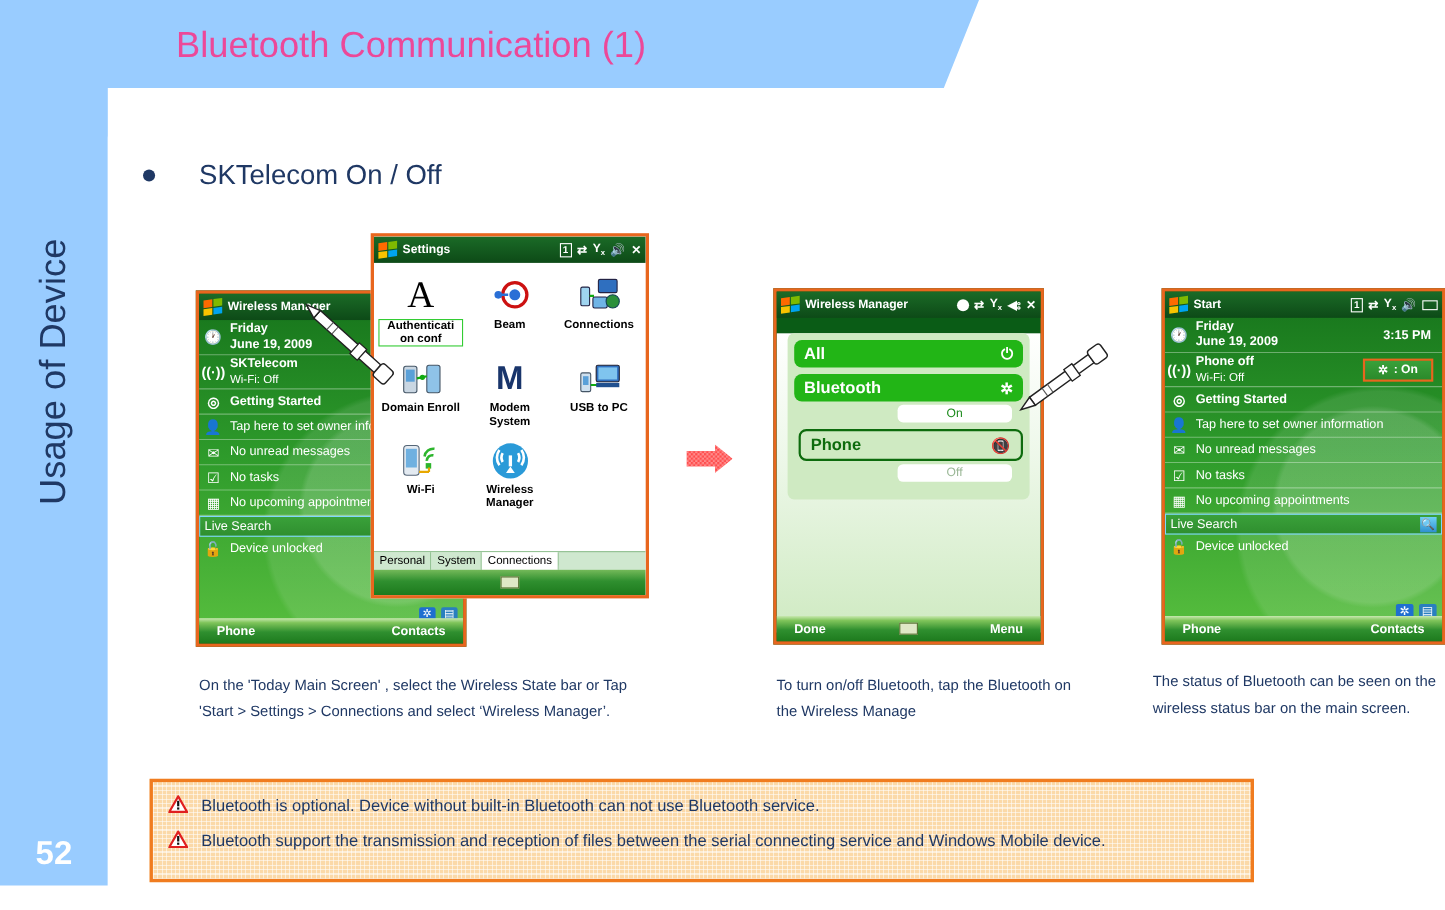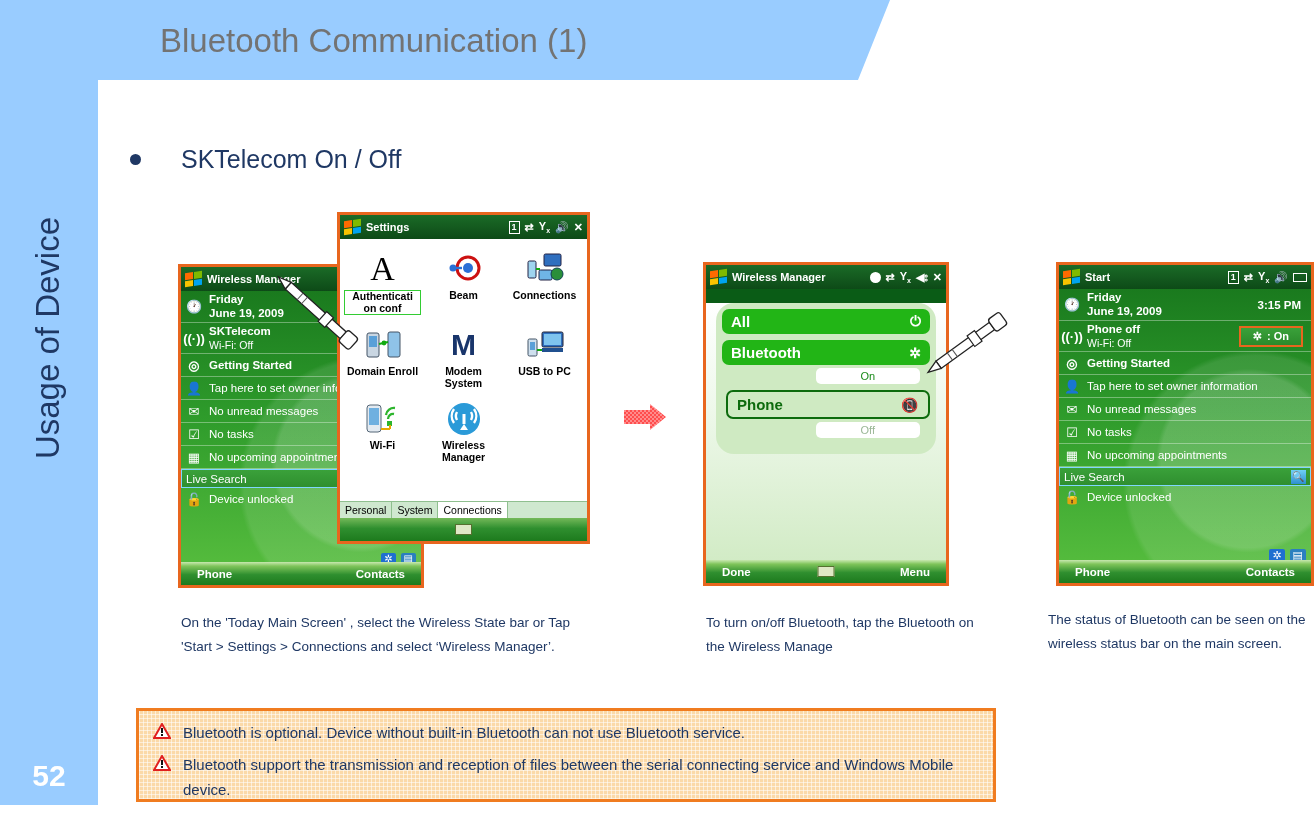--- a/index.html
+++ b/index.html
@@ -12,21 +12,21 @@
   #page { position: relative; width: 1314px; height: 827px; background: #fff; }
 
   
   .header-band {
     position: absolute; left: 0; top: 0; width: 890px; height: 80px;
     background: #99ccff;
     clip-path: polygon(0 0, 890px 0, 858px 80px, 0 80px);
   }
   .header-title {
     position: absolute; left: 160px; top: 22px;
-    font-size: 33px; color: #737373; letter-spacing: 0px;
+    font-size: 33px; color: #ec4899; letter-spacing: 0px;
     white-space: nowrap;
   }
 
   
   .sidebar {
     position: absolute; left: 0; top: 80px; width: 98px; height: 725px;
     background: #99ccff;
   }
   .sidebar-label {
     position: absolute; left: -107px; top: 239px;
@@ -135,48 +135,49 @@
   .tab.active { background: #ffffff; }
   .tab.filler { flex: 1; background: #cfe8cf; border-right: none; }
   .set-soft { position: absolute; left: 0; bottom: 0; width: 100%; height: 23px;
      background: linear-gradient(to bottom, #74b959 0%, #2f8f2f 45%, #1d7a1d 100%);
      display: flex; align-items: center; justify-content: center; }
   .set-soft .kb { width: 17px; height: 11px; background: #dfe8c6; border: 1px solid #55702f; }
 
   
   .wm-body { position: relative; height: 272px;
      background: linear-gradient(to bottom, #ffffff 0%, #eef8ea 40%, #cfeac2 100%); }
-  .wm-group { margin: 14px 10px 0; background: #cfeac2; border-radius: 18px; padding: 6px 6px 10px; }
+  .wm-group { margin: 14px 10px 0; background: #cfeac2; border-radius: 6px; padding: 6px 6px 10px; }
   .wm-btn { display: flex; align-items: center; background: #22b516; border-radius: 7px;
      color: #fff; font-weight: bold; font-size: 15px; padding: 4px 9px; }
   .wm-btn.all { margin-bottom: 6px; }
   .wm-btn .gi { margin-left: auto; font-size: 14px; }
   .wm-btn.off { background: #cfeac2; border: 2px solid #0d6b0d; color: #0d6b0d; }
   .wm-state { background: #ffffff; border-radius: 5px; margin: 3px 10px 6px 45%;
      text-align: center; font-size: 11px; font-weight: normal; color: #1a8a1a; padding: 2px 0; }
   .wm-state.off { color: #9ab796; }
 
   
   .pen { position: absolute; z-index: 9; pointer-events: none; }
 
   
   .red-arrow { position: absolute; left: 624px; top: 404px; z-index: 4; }
 
   
   .caption { position: absolute; font-size: 13.5px; color: #1f3864; line-height: 1.75; }
 
   
   .warn-box {
-    position: absolute; left: 136px; top: 708px; width: 860px; height: 94px;
+    position: absolute; left: 136px; top: 708px; width: 1004px; height: 94px;
     border: 3px solid #f07c20;
     background-color: #fbd9a8;
     background-image:
       repeating-linear-gradient(0deg, rgba(255,255,255,0.55) 0 1px, rgba(255,255,255,0) 1px 4px),
       repeating-linear-gradient(90deg, rgba(255,255,255,0.55) 0 1px, rgba(255,255,255,0) 1px 4px);
     padding: 10px 14px;
+    text-align: right;
   }
   .warn-row { display: flex; align-items: flex-start; gap: 12px; margin-bottom: 7px; }
   .warn-ic { flex: 0 0 18px; margin-top: 2px; }
   .warn-txt { font-size: 15px; color: #1f3864; line-height: 1.65; }
 </style>
 </head>
 <body>
 
 <div id="page">
 

